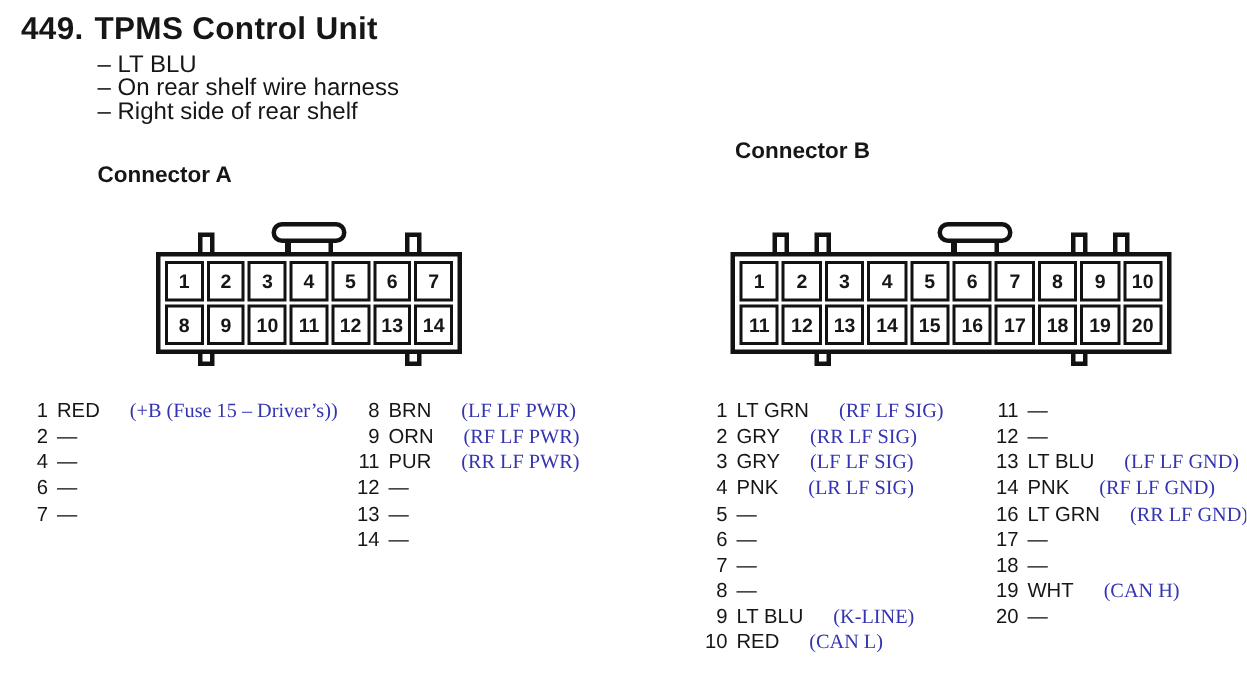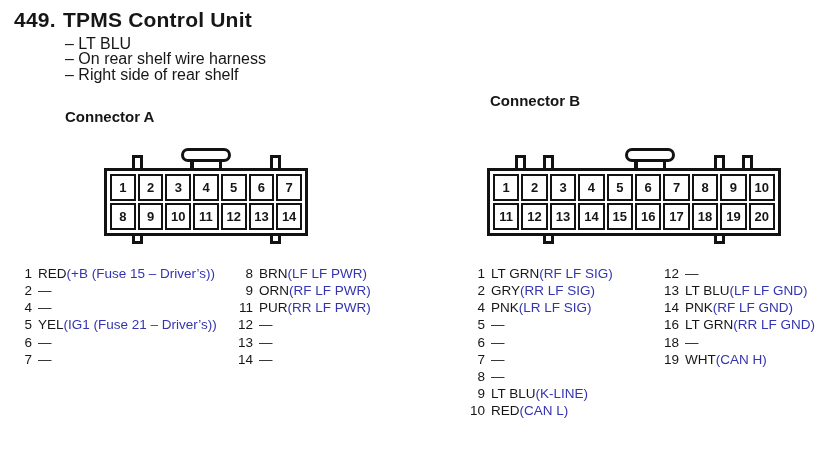--- a/index.html
+++ b/index.html
@@ -28,21 +28,21 @@
   .tab.bottom{top:80px;}
   .latch{position:absolute;top:0;width:50px;height:20px;z-index:1;}
   .cap{position:absolute;top:0;left:0;right:0;height:14px;border:3.5px solid #121212;
        border-radius:7px;box-sizing:border-box;background:#fff;}
   .leg{position:absolute;top:12px;width:3.5px;height:9px;background:#121212;}
   .leg.l{left:9px;}
   .leg.r{right:9px;}
   
   .plist{position:absolute;top:265px;font-size:13.5px;line-height:17.15px;white-space:nowrap;}
   .pnum{display:inline-block;width:18px;text-align:right;margin-right:6px;}
-  .fn{color:var(--blue,#3434b2);margin-left:0;}
+  .fn{color:var(--blue,#3434b2);margin-left:20px;font-family:Liberation Serif, serif;}
 </style>
 </head>
 <body>
 
 <div class="sheet">
 
   <div class="title-row">
     <span class="title-num">449.</span>
     <span>TPMS Control Unit</span>
   </div>
@@ -117,45 +117,48 @@
         <div class="cell">18</div>
         <div class="cell">19</div>
         <div class="cell">20</div>
       </div>
   </div>
 
   <div class="plist" style="left:14px">
       <div class="prow"><span class="pnum">1</span><span class="wire">RED</span><span class="fn">(+B (Fuse 15 – Driver’s))</span></div>
       <div class="prow"><span class="pnum">2</span><span class="wire">—</span></div>
       <div class="prow"><span class="pnum">4</span><span class="wire">—</span></div>
-      <div class="prow"><span class="pnum">5</span><span class="wire">YEL</span><span class="fn">(IG1 (Fuse 21 – Driver’s))</span></div>
       <div class="prow"><span class="pnum">6</span><span class="wire">—</span></div>
       <div class="prow"><span class="pnum">7</span><span class="wire">—</span></div>
     </div>
   <div class="plist" style="left:235px">
       <div class="prow"><span class="pnum">8</span><span class="wire">BRN</span><span class="fn">(LF LF PWR)</span></div>
       <div class="prow"><span class="pnum">9</span><span class="wire">ORN</span><span class="fn">(RF LF PWR)</span></div>
       <div class="prow"><span class="pnum">11</span><span class="wire">PUR</span><span class="fn">(RR LF PWR)</span></div>
       <div class="prow"><span class="pnum">12</span><span class="wire">—</span></div>
       <div class="prow"><span class="pnum">13</span><span class="wire">—</span></div>
       <div class="prow"><span class="pnum">14</span><span class="wire">—</span></div>
     </div>
   <div class="plist" style="left:467px">
       <div class="prow"><span class="pnum">1</span><span class="wire">LT GRN</span><span class="fn">(RF LF SIG)</span></div>
       <div class="prow"><span class="pnum">2</span><span class="wire">GRY</span><span class="fn">(RR LF SIG)</span></div>
+      <div class="prow"><span class="pnum">3</span><span class="wire">GRY</span><span class="fn">(LF LF SIG)</span></div>
       <div class="prow"><span class="pnum">4</span><span class="wire">PNK</span><span class="fn">(LR LF SIG)</span></div>
       <div class="prow"><span class="pnum">5</span><span class="wire">—</span></div>
       <div class="prow"><span class="pnum">6</span><span class="wire">—</span></div>
       <div class="prow"><span class="pnum">7</span><span class="wire">—</span></div>
       <div class="prow"><span class="pnum">8</span><span class="wire">—</span></div>
       <div class="prow"><span class="pnum">9</span><span class="wire">LT BLU</span><span class="fn">(K-LINE)</span></div>
       <div class="prow"><span class="pnum">10</span><span class="wire">RED</span><span class="fn">(CAN L)</span></div>
     </div>
   <div class="plist" style="left:661px">
+      <div class="prow"><span class="pnum">11</span><span class="wire">—</span></div>
       <div class="prow"><span class="pnum">12</span><span class="wire">—</span></div>
       <div class="prow"><span class="pnum">13</span><span class="wire">LT BLU</span><span class="fn">(LF LF GND)</span></div>
       <div class="prow"><span class="pnum">14</span><span class="wire">PNK</span><span class="fn">(RF LF GND)</span></div>
       <div class="prow"><span class="pnum">16</span><span class="wire">LT GRN</span><span class="fn">(RR LF GND)</span></div>
+      <div class="prow"><span class="pnum">17</span><span class="wire">—</span></div>
       <div class="prow"><span class="pnum">18</span><span class="wire">—</span></div>
       <div class="prow"><span class="pnum">19</span><span class="wire">WHT</span><span class="fn">(CAN H)</span></div>
+      <div class="prow"><span class="pnum">20</span><span class="wire">—</span></div>
     </div>
 
 </div>
 
 </body></html>

